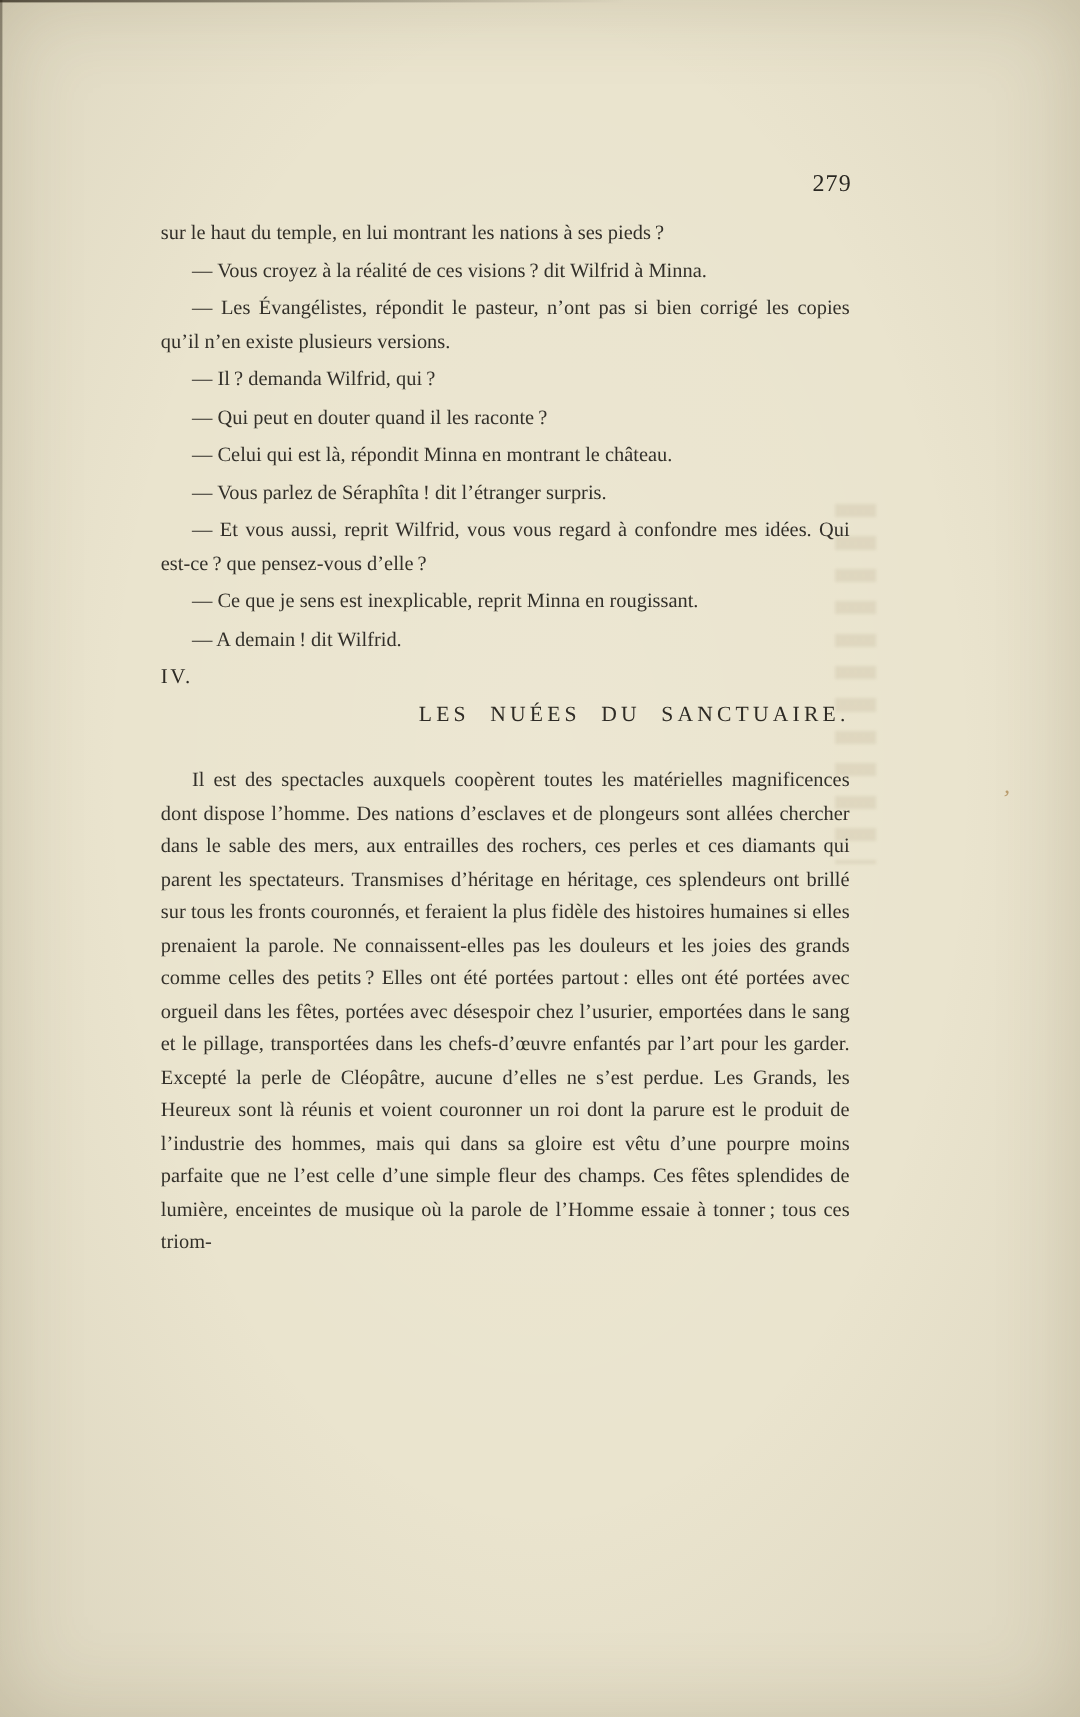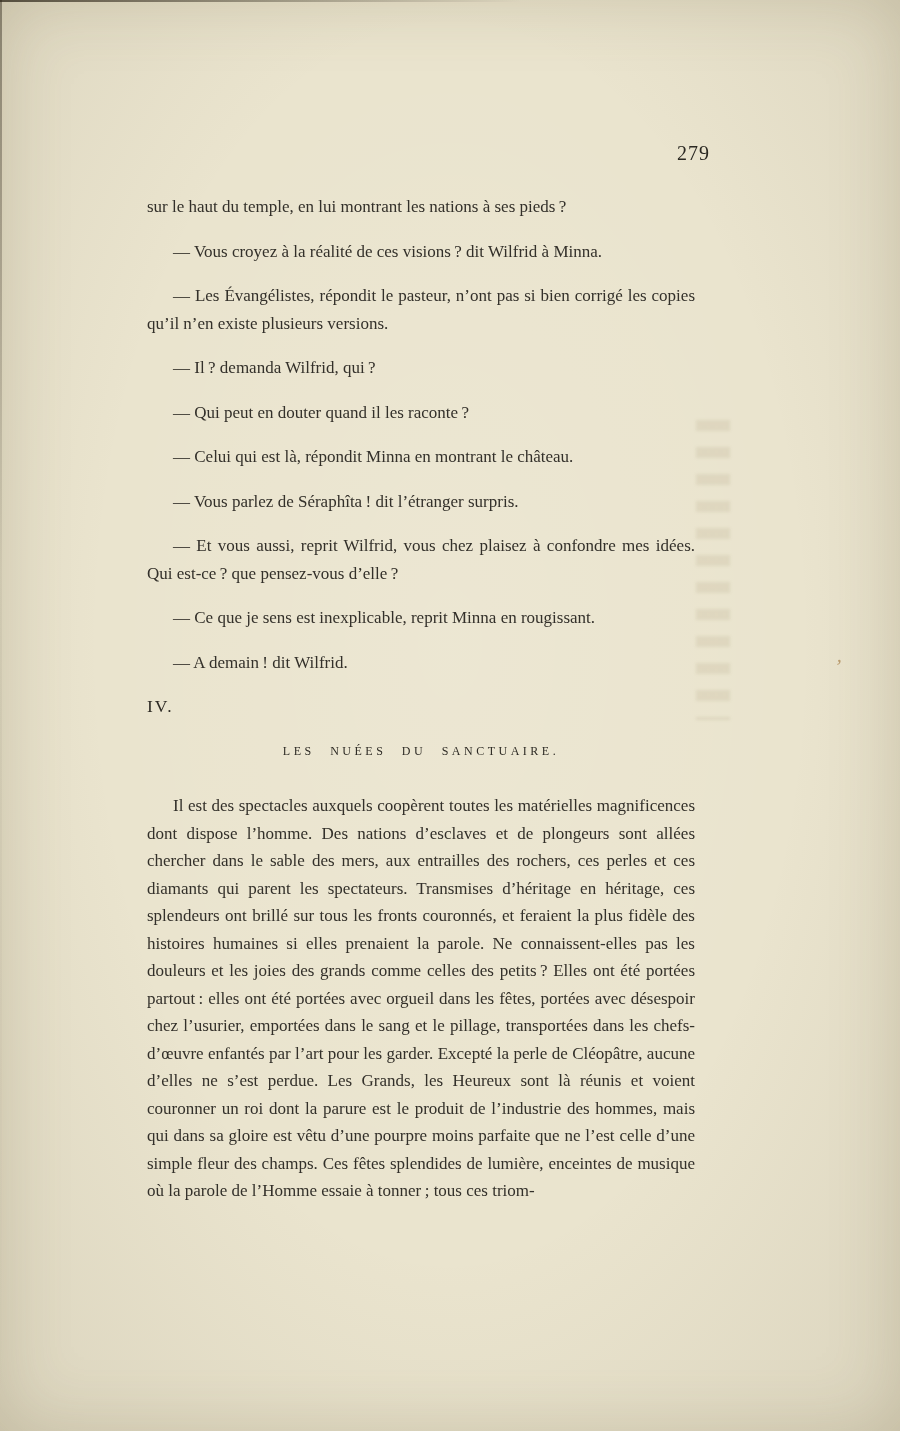--- a/index.html
+++ b/index.html
@@ -73,37 +73,37 @@
     color: #2a2822;
   }
   .text-body {
     position: absolute;
     top: 176px; left: 130px;
     width: 582px;
     font-size: 17px;
     line-height: 27.5px;
     text-align: justify;
   }
-  .text-body p { margin: 17px; }
+  .text-body p { margin: 4px; }
   .line { text-indent: 26px; }
   .line.continuation { text-indent: 0; }
   .line.narrative { text-indent: 20px; }
   .section-number {
     margin-top: 40px;
     text-align: left;
     text-indent: 0;
     font-size: 17.5px;
     letter-spacing: 2px;
     color: #2e2b25;
   }
   .section-title {
     margin-top: 29px;
-    text-align: center;
+    text-align: right;
     text-indent: 0;
-    font-size: 12px;
+    font-size: 18px;
     letter-spacing: 3.5px;
     word-spacing: 9px;
     color: #2e2b25;
   }
   .body-par {
     margin-top: 27px !important;
     text-indent: 26px;
   }
 </style>
 </head>
@@ -121,21 +121,21 @@
   </div>
 
   <div class="text-body">
     <p class="line continuation">sur le haut du temple, en lui montrant les nations à ses pieds ?</p>
     <p class="line">— Vous croyez à la réalité de ces visions ? dit Wilfrid à Minna.</p>
     <p class="line">— Les Évangélistes, répondit le pasteur, n’ont pas si bien corrigé les copies qu’il n’en existe plusieurs versions.</p>
     <p class="line">— Il ? demanda Wilfrid, qui ?</p>
     <p class="line">— Qui peut en douter quand il les raconte ?</p>
     <p class="line">— Celui qui est là, répondit Minna en montrant le château.</p>
     <p class="line">— Vous parlez de Séraphîta ! dit l’étranger surpris.</p>
-    <p class="line">— Et vous aussi, reprit Wilfrid, vous chez plaisez à confondre mes idées. Qui est-ce ? que pensez-vous d’elle ?</p>
+    <p class="line">— Et vous aussi, reprit Wilfrid, vous vous regard à confondre mes idées. Qui est-ce ? que pensez-vous d’elle ?</p>
     <p class="line">— Ce que je sens est inexplicable, reprit Minna en rougissant.</p>
     <p class="line">— A demain ! dit Wilfrid.</p>
 
     <p class="section-number">IV.</p>
     <p class="section-title">LES NUÉES DU SANCTUAIRE.</p>
 
     <p class="line body-par">Il est des spectacles auxquels coopèrent toutes les matérielles magnificences dont dispose l’homme. Des nations d’esclaves et de plongeurs sont allées chercher dans le sable des mers, aux entrailles des rochers, ces perles et ces diamants qui parent les spectateurs. Transmises d’héritage en héritage, ces splendeurs ont brillé sur tous les fronts couronnés, et feraient la plus fidèle des histoires humaines si elles prenaient la parole. Ne connaissent-elles pas les douleurs et les joies des grands comme celles des petits ? Elles ont été portées partout : elles ont été portées avec orgueil dans les fêtes, portées avec désespoir chez l’usurier, emportées dans le sang et le pillage, transportées dans les chefs-d’œuvre enfantés par l’art pour les garder. Excepté la perle de Cléopâtre, aucune d’elles ne s’est perdue. Les Grands, les Heureux sont là réunis et voient couronner un roi dont la parure est le produit de l’industrie des hommes, mais qui dans sa gloire est vêtu d’une pourpre moins parfaite que ne l’est celle d’une simple fleur des champs. Ces fêtes splendides de lumière, enceintes de musique où la parole de l’Homme essaie à tonner ; tous ces triom-</p>
   </div>
 
 </div>

